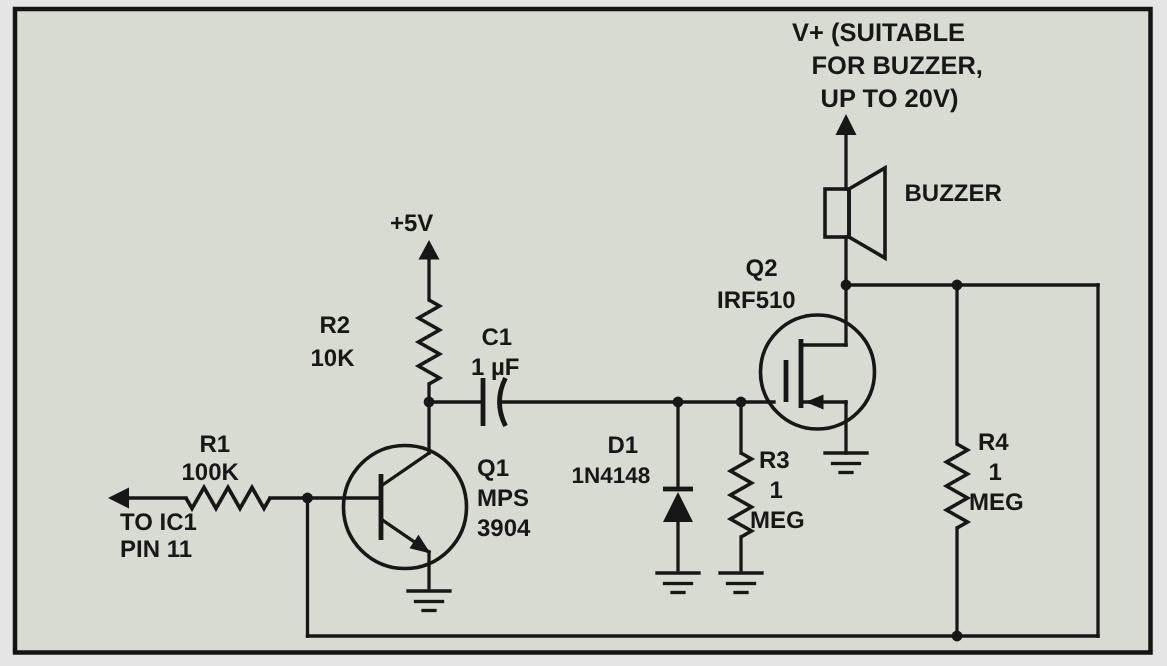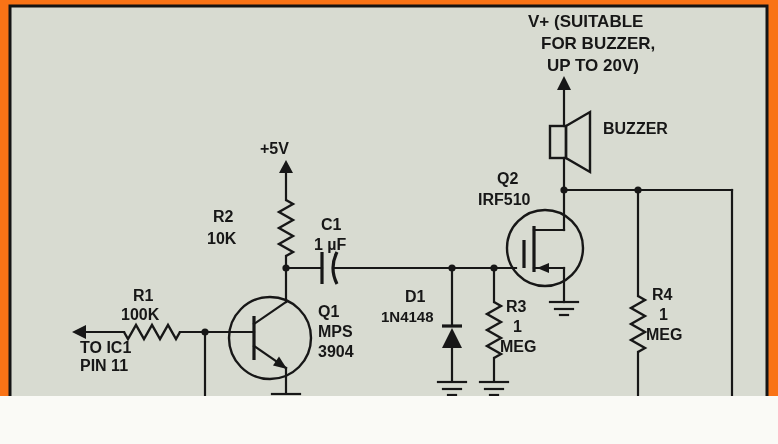--- a/index.html
+++ b/index.html
@@ -1,16 +1,16 @@
 <!DOCTYPE html>
 <html><head>
 <meta charset="utf-8">
 <style>
   html,body{margin:0;padding:0;background:#fafaf6;}
-  .stage{position:relative;width:778px;height:396px;background:#f97316;overflow:hidden;}
+  .stage{position:relative;width:778px;height:444px;background:#e5e5e5;overflow:hidden;}
   svg{display:block;}
   text{font-family:"Liberation Sans","DejaVu Sans",sans-serif;font-weight:700;fill:#171717;}
   .t17{font-size:17px;}
   .t16{font-size:16px;}
   .t15{font-size:15px;}
   .wire{stroke:#171717;stroke-width:2.2;fill:none;stroke-linecap:square;}
   .sym{stroke:#171717;stroke-width:2.4;fill:none;}
   .bar{stroke:#171717;stroke-width:3.2;fill:none;stroke-linecap:butt;}
   .dot{fill:#171717;stroke:none;}
   .arrow{fill:#171717;stroke:none;}

